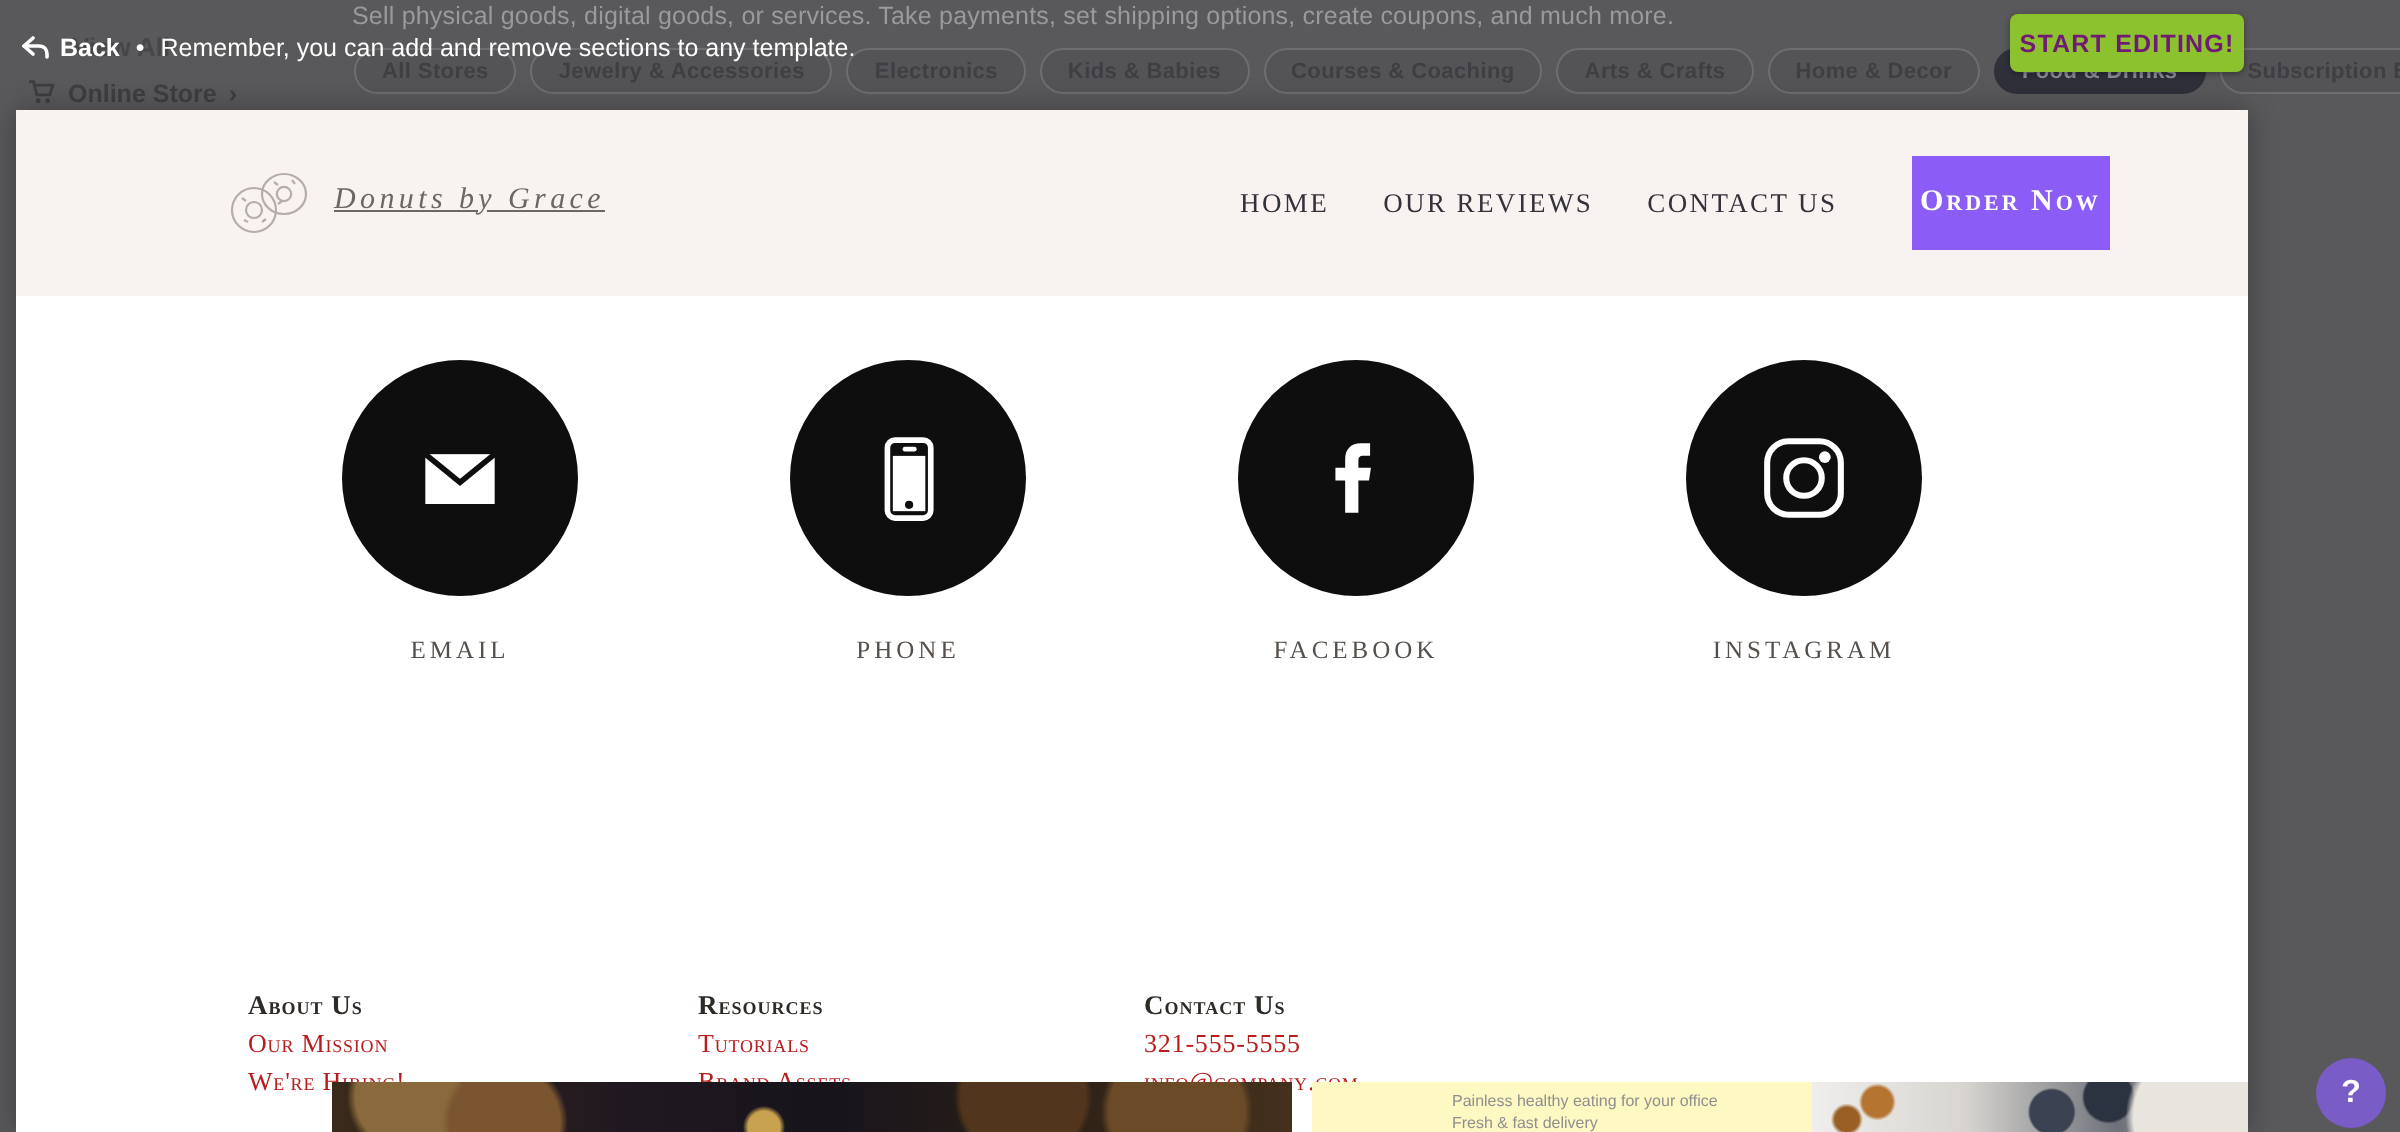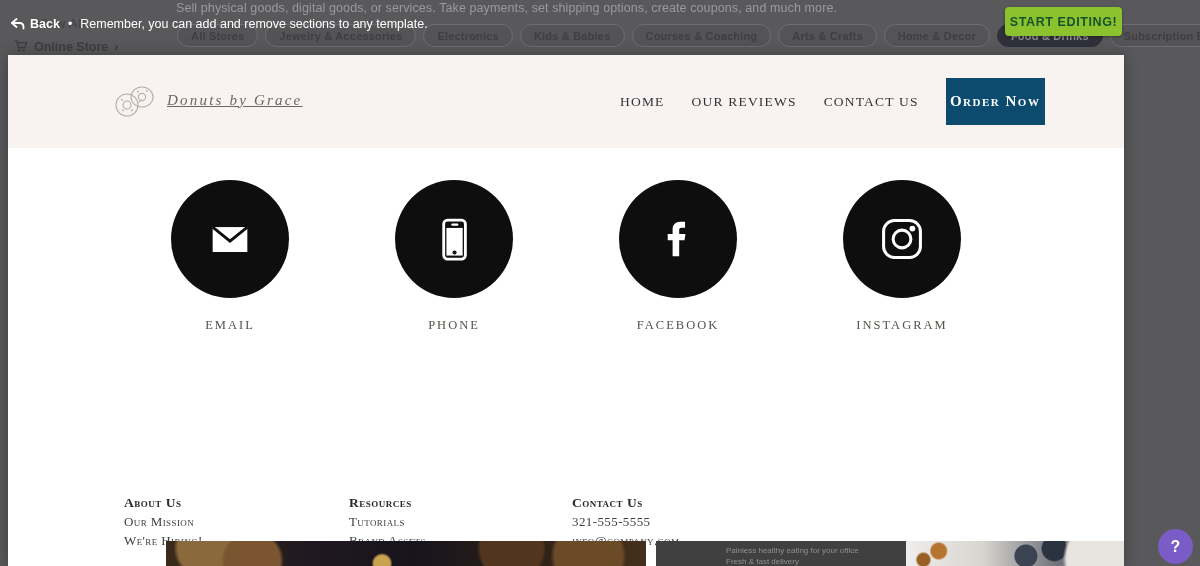--- a/index.html
+++ b/index.html
@@ -41,21 +41,21 @@
   
   .topbar {
     position: absolute; left: 10px; top: 17px; z-index: 5;
     display: flex; align-items: flex-start; gap: 8px;
     color: #ffffff; font-size: 12.5px;
   }
   .back-link { display: flex; align-items: center; gap: 5px; font-weight: bold; cursor: pointer; }
   .start-editing {
     position: absolute; left: 1005px; top: 7px; z-index: 6;
     width: 117px; height: 29px; border: none; border-radius: 4px;
-    background: #8dc22f; color: #14532d;
+    background: #8dc22f; color: #701a75;
     font-family: "Liberation Sans", sans-serif;
     font-size: 12.5px; font-weight: bold; letter-spacing: 0.6px;
     cursor: pointer; box-shadow: 0 1px 3px rgba(0,0,0,0.35);
   }
   .help-fab {
     position: absolute; left: 1158px; top: 529px; z-index: 6;
     width: 35px; height: 35px; border-radius: 50%;
     background: #7a5cc6; color: #ffffff;
     font-size: 16px; font-weight: bold;
     display: flex; align-items: center; justify-content: center;
@@ -79,55 +79,55 @@
   }
   .site-nav {
     position: absolute; left: 612px; top: 0; height: 93px;
     display: flex; align-items: center; gap: 27px;
   }
   .nav-link {
     font-size: 13.5px; letter-spacing: 1.2px; color: #33313a;
     cursor: pointer; white-space: nowrap;
   }
   .order-btn {
-    width: 99px; height: 47px;
-    background: #0c4a6e; border: none; color: #ffffff;
+    margin-left: 10px; width: 99px; height: 47px;
+    background: #8b5cf6; border: none; color: #ffffff;
     font-family: "Liberation Serif", serif;
     font-variant: small-caps; font-weight: bold;
     font-size: 15px; letter-spacing: 1.5px; cursor: pointer;
   }
 
   .contact-item { position: absolute; width: 118px; text-align: center; }
   .contact-circle {
     width: 118px; height: 118px; border-radius: 50%;
     background: #0e0e0e; display: flex; align-items: center; justify-content: center;
     cursor: pointer;
   }
   .contact-label {
     margin-top: 20px; font-size: 12.5px; letter-spacing: 2px; color: #55504b;
   }
 
   .footer-col { position: absolute; top: 440px; font-variant: small-caps; }
   .footer-heading { font-weight: bold; font-size: 13.5px; color: #2e2a26; letter-spacing: 0.5px; }
-  .footer-link { font-size: 13px; color: #404040; margin-top: 3px; letter-spacing: 0.4px; cursor: pointer; }
+  .footer-link { font-size: 13px; color: #b91c1c; margin-top: 3px; letter-spacing: 0.4px; cursor: pointer; }
 
   
   .gallery-left {
     position: absolute; left: 158px; top: 486px; width: 480px; height: 25px;
     background:
       radial-gradient(circle at 18% 80%, #7a5530 0 7%, transparent 8%),
       radial-gradient(circle at 8% 30%, #8a6a3c 0 6%, transparent 7%),
       radial-gradient(circle at 88% 60%, #6b4a28 0 8%, transparent 9%),
       radial-gradient(circle at 72% 30%, #51361d 0 9%, transparent 10%),
       radial-gradient(circle at 45% 90%, #c8a24e 0 3%, transparent 4%),
       linear-gradient(90deg, #3a2a1a 0%, #201820 30%, #17141c 52%, #2c2016 75%, #44301c 100%);
   }
   .gallery-right {
     position: absolute; left: 648px; top: 486px; width: 468px; height: 25px;
-    background: #404040;
+    background: #fef9c3;
   }
   .gallery-right-text {
     position: absolute; left: 70px; top: 4px;
     font-family: "Liberation Sans", sans-serif;
     font-size: 8px; line-height: 11px; color: #8f8f8f;
   }
   .gallery-right-photo {
     position: absolute; left: 250px; top: 0; width: 218px; height: 25px;
     background:
       radial-gradient(circle at 90% 70%, #e8e4de 0 18%, transparent 20%),

